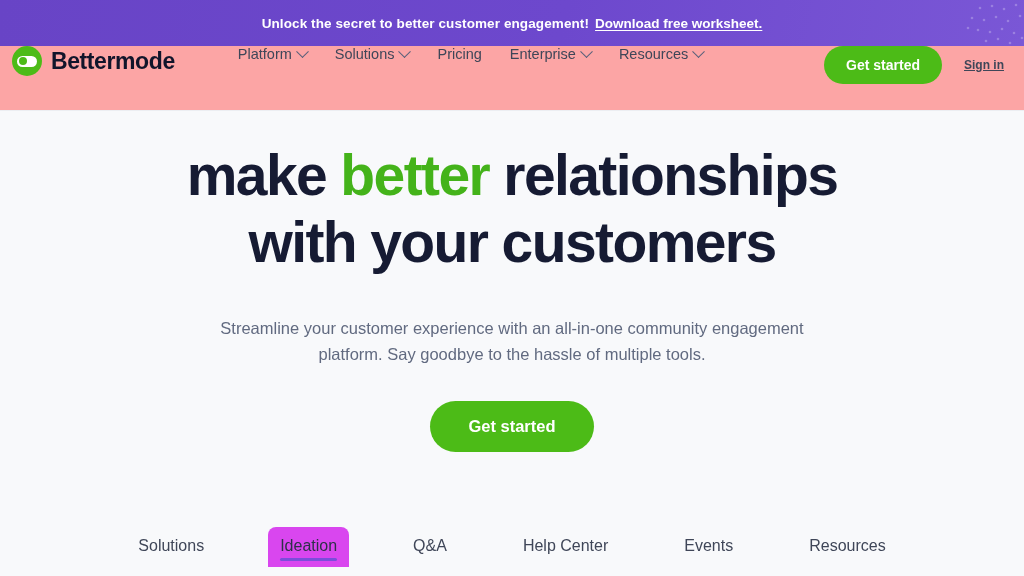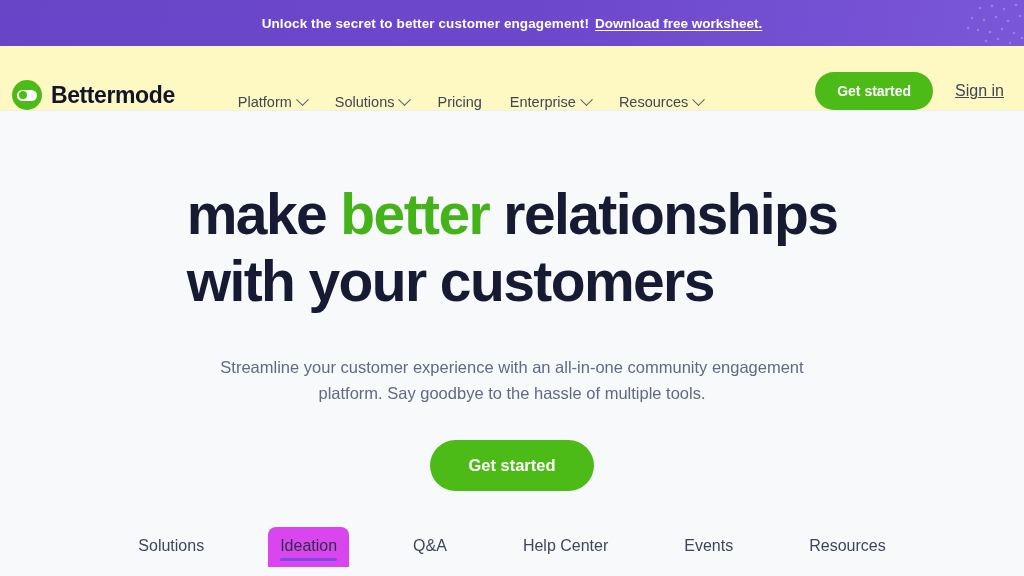--- a/index.html
+++ b/index.html
@@ -65,24 +65,24 @@
     margin-left: 6px;
     cursor: pointer;
     position: relative;
     z-index: 2;
   }
 
   
   .site-header {
     height: 65px;
     flex: 0 0 65px;
-    background: #fef9c3;
+    background: #fca5a5;
     border-bottom: 1px solid #eceef2;
     display: flex;
-    align-items: flex-end;
+    align-items: flex-start;
     padding: 0 20px 0 12px;
     position: relative;
     z-index: 5;
   }
 
   .brand {
     display: flex;
     align-items: center;
     gap: 9px;
     cursor: pointer;
@@ -163,37 +163,39 @@
     font-size: 14px;
     font-weight: bold;
     border: none;
     border-radius: 22px;
     padding: 11px 22px;
     cursor: pointer;
     font-family: "Liberation Sans", sans-serif;
   }
 
   .signin-link {
-    font-size: 16px;
+    font-size: 12px;
     color: #3f4658;
     cursor: pointer;
+    font-weight: bold;
   }
 
   
   .hero {
     flex: 1 1 auto;
     background: #f8f9fb;
     display: flex;
     flex-direction: column;
     align-items: center;
     position: relative;
   }
 
   .hero-title {
-    margin-top: 70px;
+    margin-top: 31px;
+    text-align: center;
     font-size: 57px;
     line-height: 1.18;
     font-weight: bold;
     color: #161b33;
     letter-spacing: -1.6px;
     max-width: 720px;
   }
 
   .hl-green { color: #44b31a; }
 

